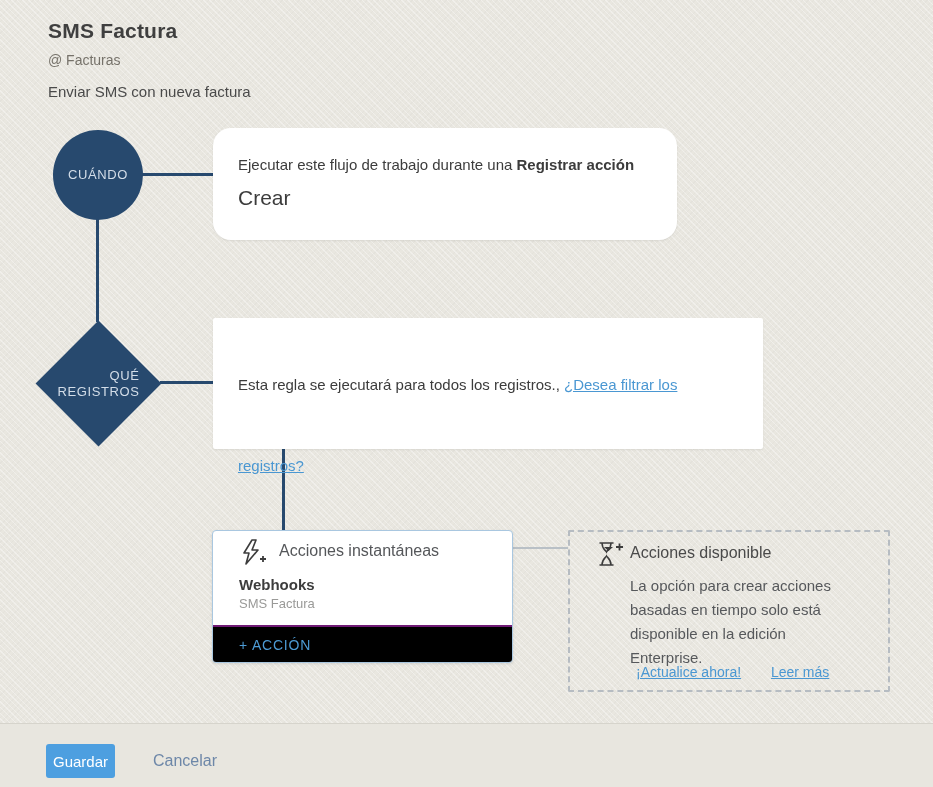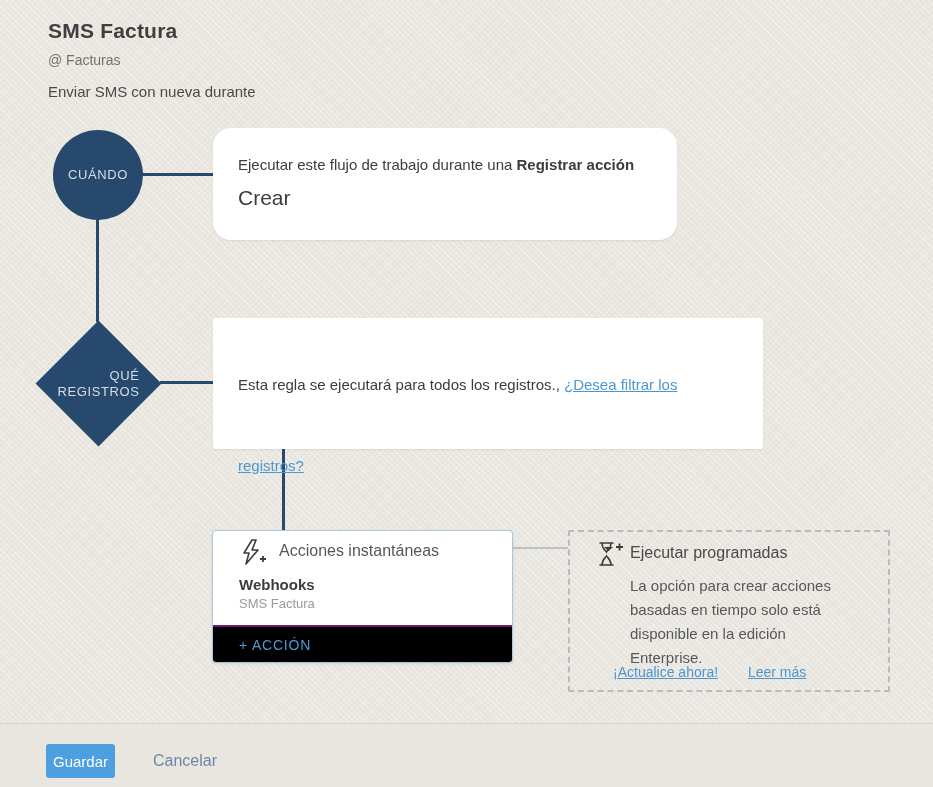--- a/index.html
+++ b/index.html
@@ -73,21 +73,21 @@
   .add-action { margin-left:26px; font-size:14px; color:#4d9bd4; letter-spacing:0.8px; text-decoration:none; cursor:pointer; }
 
   
   .sched-box {
     position:absolute; left:568px; top:530px; width:322px; height:162px;
     border:2px dashed #b6bcc2; border-radius:2px;
   }
   .sched-box .hourglass { position:absolute; left:26px; top:9px; }
   .sched-box .box-title { position:absolute; left:60px; top:12px; font-size:16px; color:#4a4a4a; }
   .sched-box .box-body { position:absolute; left:60px; top:42px; width:215px; font-size:15px; line-height:24px; color:#56585b; }
-  .sched-box .box-links { position:absolute; left:43px; top:132px; font-size:14px; }
+  .sched-box .box-links { position:absolute; left:66px; top:132px; font-size:14px; }
   .sched-box .box-links a { margin-right:26px; }
 
   
   .footer-bar {
     position:absolute; left:0; top:723px; width:933px; height:64px;
     background:#e8e6df; border-top:1px solid #d6d4cc;
   }
   .save-btn {
     position:absolute; left:46px; top:20px; width:69px; height:34px;
     background:#4d9fe0; border:none; border-radius:3px;
@@ -99,21 +99,21 @@
   }
   svg { display:block; }
 </style>
 </head>
 <body>
 
 <div id="canvas">
 
   <div class="page-title">SMS Factura</div>
   <div class="page-module">@ Facturas</div>
-  <div class="page-desc">Enviar SMS con nueva durante</div>
+  <div class="page-desc">Enviar SMS con nueva factura</div>
 
   <div class="conn" style="left:142px; top:173px; width:71px; height:3px;"></div>
   <div class="conn" style="left:96px; top:218px; width:3px; height:104px;"></div>
   <div class="conn" style="left:160px; top:381px; width:53px; height:3px;"></div>
   <div class="conn" style="left:282px; top:449px; width:3px; height:81px;"></div>
   <div class="conn-light" style="left:513px; top:547px; width:55px; height:2px;"></div>
 
   <div class="node-circle">
     <div class="node-label">CUÁNDO</div>
   </div>
@@ -151,21 +151,21 @@
   </div>
 
   <div class="sched-box">
     <span class="hourglass">
       <svg width="30" height="26" viewBox="0 0 30 26">
         <path d="M4 2 h13 M4 24 h13 M6 2 c0 6 3.5 7 4.5 9 1-2 4.5-3 4.5-9 M6 24 c0-6 3.5-7 4.5-9 1 2 4.5 3 4.5 9" fill="none" stroke="#3c3c3c" stroke-width="1.5" stroke-linecap="round"></path>
         <path d="M8 6 h9 l-4.5 4 Z" fill="#3c3c3c"></path>
         <path d="M20 6 h7 M23.5 2.5 v7" stroke="#3c3c3c" stroke-width="1.8"></path>
       </svg>
     </span>
-    <div class="box-title">Ejecutar programadas</div>
+    <div class="box-title">Acciones disponible</div>
     <div class="box-body">La opción para crear acciones basadas en tiempo solo está disponible en la edición Enterprise.</div>
     <div class="box-links">
       <a class="link">¡Actualice ahora!</a>
       <a class="link">Leer más</a>
     </div>
   </div>
 
   <div class="footer-bar">
     <button class="save-btn">Guardar</button>
     <a class="cancel-link">Cancelar</a>

